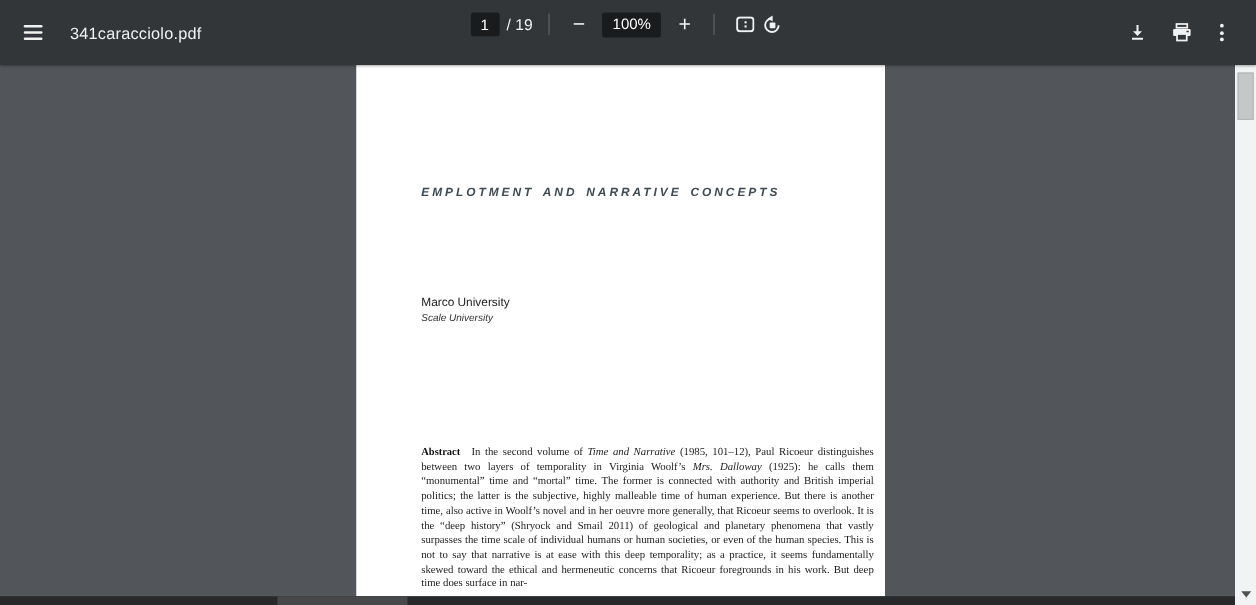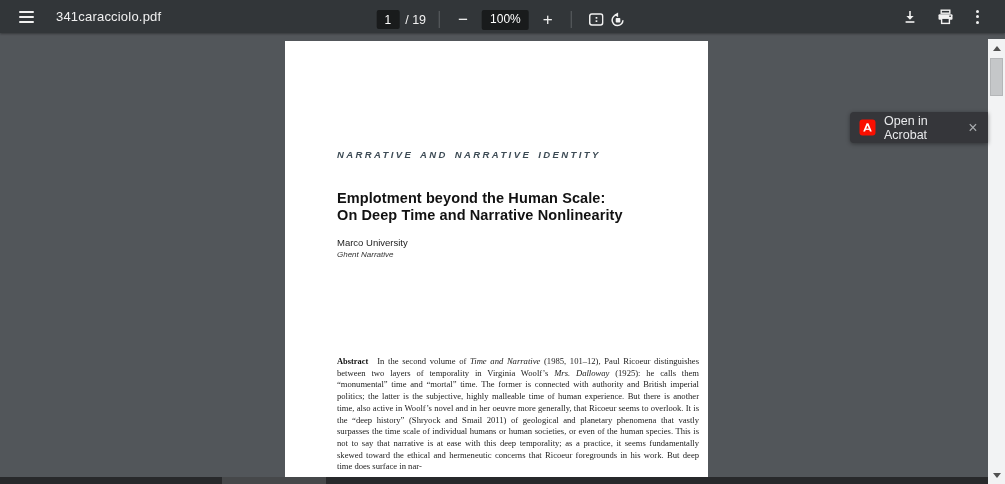--- a/index.html
+++ b/index.html
@@ -1,20 +1,20 @@
 <!DOCTYPE html>
 <html><head>
 <meta charset="utf-8">
 <style>
   * { margin:0; padding:0; box-sizing:border-box; }
   html,body { width:1005px; height:484px; overflow:hidden; }
   body { position:relative; background:#52565a; font-family:"Liberation Sans", sans-serif; }
 
   
-  .toolbar { position:absolute; top:0; left:0; width:1005px; height:33px;
+  .toolbar { position:absolute; top:0; left:0; width:1005px; height:52px;
              background:#323639; display:flex; align-items:center; z-index:30;
              box-shadow:0 1px 2px rgba(0,0,0,.35); }
   .tb-btn { background:none; border:none; cursor:pointer; display:flex; flex-direction:column;
             align-items:center; justify-content:center; color:#f1f1f1; }
   .menu-btn { margin-left:17px; width:18px; height:16px; gap:3px; }
   .menu-btn .bar { width:15px; height:2px; background:#f1f1f1; border-radius:1px; }
   .filename { color:#f1f1f1; font-size:13px; font-weight:500; margin-left:21px;
               letter-spacing:.2px; }
   .tb-center { position:absolute; left:50%; top:0; height:39px; transform:translateX(-50%);
                display:flex; align-items:center; }
@@ -132,42 +132,27 @@
       <span class="dot"></span>
       <span class="dot"></span>
     </button>
   </div>
 </div>
 
 <div class="viewer">
 
   <div class="pdf-page">
     <div class="section-heading">
-      <div>NARRATIVE AND NARRATIVE IDENTITY</div>
-    </div>
-    <div class="article-title">
-      <div>Emplotment beyond the Human Scale:</div>
-      <div>On Deep Time and Narrative Nonlinearity</div>
+      <div>EMPLOTMENT AND NARRATIVE CONCEPTS</div>
     </div>
     <div class="author">Marco University</div>
-    <div class="affiliation">Ghent Narrative</div>
+    <div class="affiliation">Scale University</div>
     <p class="abstract"><span class="abstract-label">Abstract</span><span><span>In the second volume of </span><i>Time and Narrative</i><span> (1985, 101–12), Paul Ricoeur distinguishes between two layers of temporality in Virginia Woolf’s </span><i>Mrs. Dalloway</i><span> (1925): he calls them “monumental” time and “mortal” time. The former is connected with authority and British imperial politics; the latter is the subjective, highly malleable time of human experience. But there is another time, also active in Woolf’s novel and in her oeuvre more generally, that Ricoeur seems to overlook. It is the “deep history” (Shryock and Smail 2011) of geological and planetary phenomena that vastly surpasses the time scale of individual humans or human societies, or even of the human species. This is not to say that narrative is at ease with this deep temporality; as a practice, it seems fundamentally skewed toward the ethical and hermeneutic concerns that Ricoeur foregrounds in his work. But deep time does surface in nar-</span></span></p>
   </div>
 
-  <div class="toast">
-    <svg class="acrobat-icon" width="17" height="17" viewBox="0 0 17 17">
-      <rect x="0.5" y="0.5" width="16" height="16" rx="3" fill="#FA0F00"></rect>
-      <path d="M4.2 12.5 L7.6 4.2 L9.4 4.2 L12.8 12.5 L10.9 12.5 L8.5 6.6 L6.1 12.5 Z" fill="#ffffff"></path>
-      <rect x="6.6" y="9.6" width="3.8" height="1.3" fill="#ffffff"></rect>
-    </svg>
-    <span class="toast-label">Open in Acrobat</span>
-    <button class="toast-close">
-      <span>×</span>
-    </button>
-  </div>
 
   <div class="v-scrollbar">
     <button class="scroll-btn up">
       <span class="tri-up"></span>
     </button>
     <div class="v-thumb"></div>
     <button class="scroll-btn down">
       <span class="tri-down"></span>
     </button>
   </div>

